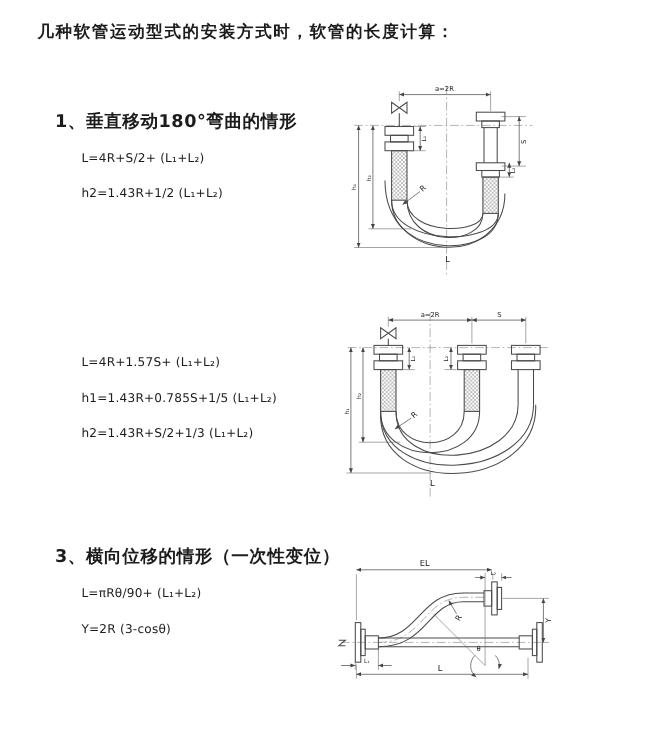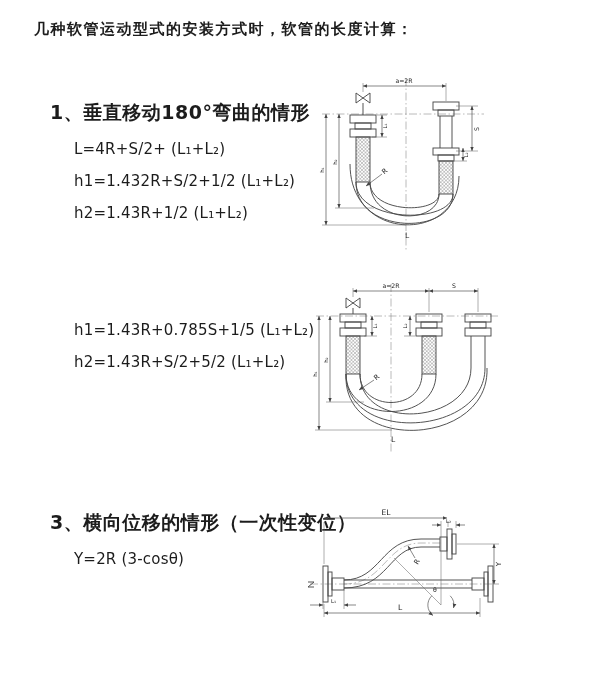--- a/index.html
+++ b/index.html
@@ -3,23 +3,23 @@
 <meta charset="utf-8">
 <style>
   html,body{margin:0;padding:0;}
   body{
     width:600px;height:675px;background:#ffffff;position:relative;overflow:hidden;
     font-family:"DejaVu Sans","Liberation Sans",sans-serif;color:#1c1c1c;
   }
   .page{position:absolute;left:0;top:0;width:600px;height:588px;background:#ffffff;}
   .title{position:absolute;left:34px;top:20px;font-size:15px;font-weight:700;letter-spacing:1.5px;white-space:nowrap;}
   .sec{position:absolute;left:50px;}
-  .sec h2{font-size:19px;font-weight:700;margin:0;letter-spacing:.5px;white-space:nowrap;}
+  .sec h2{font-size:16px;font-weight:700;margin:0;letter-spacing:.5px;white-space:nowrap;}
   .formulas{margin:7px 0 0 24px;}
-  .formulas p{margin:0;line-height:32px;font-size:15px;letter-spacing:.2px;white-space:nowrap;}
+  .formulas p{margin:0;line-height:32px;font-size:11px;letter-spacing:.2px;white-space:nowrap;}
   .diagram{position:absolute;}
   svg text{font-family:"DejaVu Sans",sans-serif;fill:#222;}
   .lbl{font-size:7px;}
   .lbl-b{font-size:7.6px;}
   .lbl-m{font-size:6.2px;}
   .lbl-s{font-size:5.3px;}
   .out{stroke:#4a4a4a;stroke-width:.95;fill:none;}
   .hoserect{stroke:#4a4a4a;stroke-width:.95;}
   .dim{stroke:#555;stroke-width:.7;fill:none;}
   .ext{stroke:#6a6a6a;stroke-width:.55;fill:none;}
@@ -29,35 +29,36 @@
 <body>
 
 <div class="page">
 
   <div class="title">几种软管运动型式的安装方式时，软管的长度计算：</div>
 
   <section class="sec" style="top:100px">
     <h2>1、垂直移动180°弯曲的情形</h2>
     <div class="formulas">
       <p>L=4R+S/2+ (L₁+L₂)</p>
-      <p>h1=1.432R+S/2+1/2 (L₁+L₂)</p>
       <p>h2=1.43R+1/2 (L₁+L₂)</p>
     </div>
   </section>
 
   <section class="sec" style="top:307px">
     <div class="formulas">
+      <p>L=4R+1.57S+ (L₁+L₂)</p>
       <p>h1=1.43R+0.785S+1/5 (L₁+L₂)</p>
-      <p>h2=1.43R+S/2+5/2 (L₁+L₂)</p>
+      <p>h2=1.43R+S/2+1/3 (L₁+L₂)</p>
     </div>
   </section>
 
-  <section class="sec" style="top:510px">
+  <section class="sec" style="top:496px">
     <h2>3、横向位移的情形（一次性变位）</h2>
     <div class="formulas">
+      <p>L=πRθ/90+ (L₁+L₂)</p>
       <p>Y=2R (3-cosθ)</p>
     </div>
   </section>
 
   <svg class="diagram" style="left:306px;top:72px" width="292" height="184" viewBox="0 0 292 184">
     <defs>
       <marker id="ah1" viewBox="0 0 10 10" refX="9" refY="5" markerWidth="7" markerHeight="7" orient="auto-start-reverse">
         <path d="M0,1.2 L9,5 L0,8.8 z" fill="#444"></path>
       </marker>
       <pattern id="braid1" width="3.5" height="3.5" patternUnits="userSpaceOnUse">

